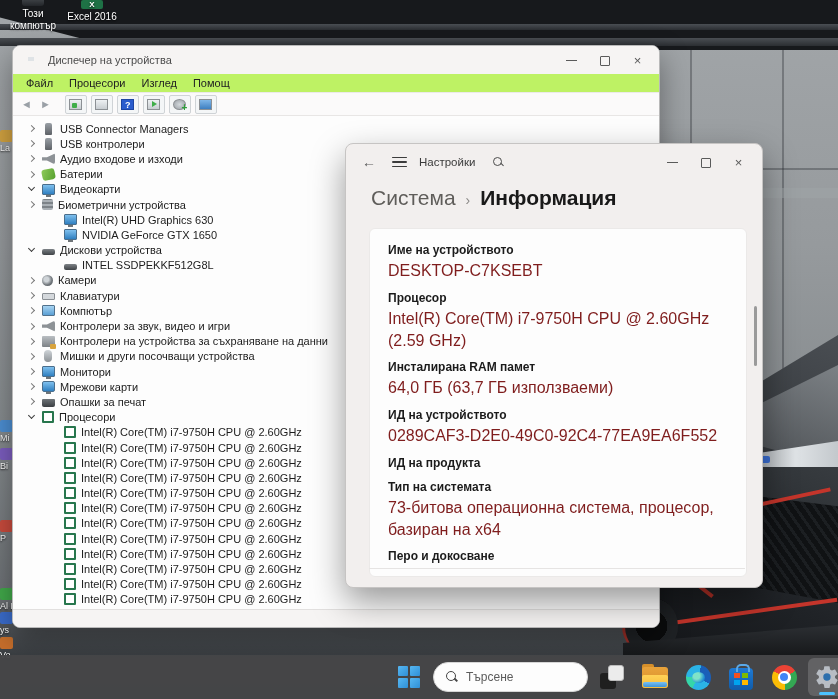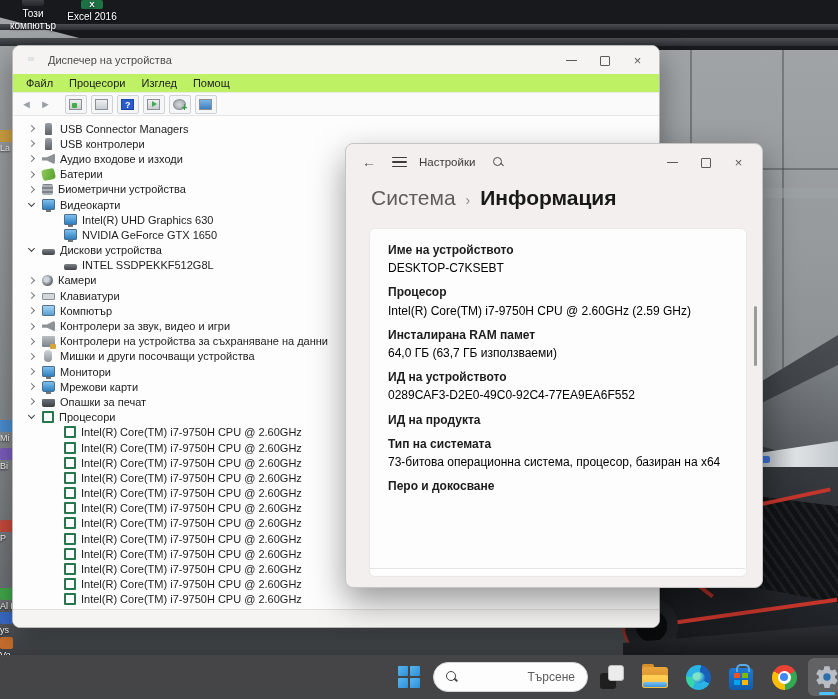--- a/index.html
+++ b/index.html
@@ -114,35 +114,35 @@
   .st-search:after { content:""; position:absolute; left:7px; top:7px; width:4px; height:1.4px; background:#4c4c4c; transform:rotate(45deg); }
   .st-controls { margin-left:auto; }
   .st-bread { padding:6px 0 0 25px; font-size:21px; display:flex; align-items:baseline; gap:10px; }
   .st-bread-parent { color:#5f5d5a; font-weight:400; }
   .st-bread-sep { color:#8a8886; font-size:14px; }
   .st-bread-page { color:#191919; font-weight:600; }
   .st-card { position:absolute; left:23px; top:84px; width:378px; bottom:10px; background:#fdfdfd;
     border:1px solid #ebe9e8; border-radius:6px; padding:13px 16px 0 18px; overflow:hidden; }
   .st-row { margin-bottom:8px; }
   .st-row-label { font-size:12px; font-weight:700; color:#1b1b1b; line-height:1.35; margin-bottom:2px; }
-  .st-row-value { font-size:12px; color:#000000; line-height:1.35; }
+  .st-row-value { font-size:16px; color:#7f1d1d; line-height:1.35; }
   .st-card-divider { position:absolute; left:23px; right:17px; bottom:18px; height:1px; background:#e6e4e3; }
   .st-scrollthumb { position:absolute; right:5px; top:162px; width:3px; height:60px; background:#9a9a9a; border-radius:2px; }
 
   
   .taskbar { position:absolute; left:0; right:0; bottom:0; height:44px; background:rgba(68,68,70,.96);
     display:flex; align-items:center; }
   .tb-center { position:absolute; left:390px; display:flex; align-items:center; gap:5px; }
   .slot { width:38px; height:38px; border-radius:6px; display:flex; align-items:center; justify-content:center; position:relative; }
   .slot.active { background:rgba(255,255,255,.16); }
   .slot.active:after { content:""; position:absolute; bottom:1px; left:11px; width:16px; height:3px; background:#4cc2ff; border-radius:2px; }
   .start-logo { width:22px; height:22px; display:grid; grid-template-columns:10px 10px; grid-template-rows:10px 10px; gap:2px; }
   .start-logo span { background:linear-gradient(135deg,#56b7f2,#2f8fd6); border-radius:1px; }
   .search-pill { width:155px; height:30px; background:#fdfdfd; border:1px solid #d6d6d6; border-radius:16px;
-    display:flex; align-items:center; padding:0 12px; gap:8px;justify-content:space-between; }
+    display:flex; align-items:center; padding:0 12px; gap:8px; }
   .pill-mag { width:12px; height:12px; position:relative; flex:none; }
   .pill-mag:before { content:""; position:absolute; left:0; top:0; width:8px; height:8px; border:1.6px solid #454545; border-radius:50%; }
   .pill-mag:after { content:""; position:absolute; left:8px; top:8px; width:4px; height:1.6px; background:#454545; transform:rotate(45deg); }
   .pill-text { font-size:12px; color:#5c5c5c; }
   .taskview-ic { width:24px; height:24px; position:relative; }
   .taskview-ic .b1 { position:absolute; left:0; bottom:0; width:16px; height:16px; background:#1f1f1f; border-radius:3px; }
   .taskview-ic .b2 { position:absolute; right:0; top:0; width:16px; height:16px; background:#ececec; border:1px solid #bdbdbd; border-radius:3px; }
   .folder-ic { width:26px; height:21px; position:relative; }
   .folder-ic .back { position:absolute; inset:0; background:linear-gradient(#e9a33b,#d68f2a); border-radius:3px; }
   .folder-ic .tab { position:absolute; left:0; top:-3px; width:12px; height:6px; background:#d68f2a; border-radius:2px 2px 0 0; }
@@ -273,28 +273,28 @@
           <span class="chev"></span>
           <span class="ti audio"></span>
           <span class="tree-label">Аудио входове и изходи</span>
         </div>
         <div class="tree-row">
           <span class="chev"></span>
           <span class="ti battery"></span>
           <span class="tree-label">Батерии</span>
         </div>
         <div class="tree-row">
-          <span class="chev"></span>
-          <span class="ti biometric"></span>
-          <span class="tree-label">Биометрични устройства</span>
-        </div>
-        <div class="tree-row">
           <span class="chev exp"></span>
           <span class="ti display"></span>
           <span class="tree-label">Видеокарти</span>
+        </div>
+        <div class="tree-row">
+          <span class="chev"></span>
+          <span class="ti biometric"></span>
+          <span class="tree-label">Биометрични устройства</span>
         </div>
         <div class="tree-row">
           <span class="chev-spacer"></span>
           <span class="ti display"></span>
           <span class="tree-label">Intel(R) UHD Graphics 630</span>
         </div>
         <div class="tree-row">
           <span class="chev-spacer"></span>
           <span class="ti display"></span>
           <span class="tree-label">NVIDIA GeForce GTX 1650</span>

